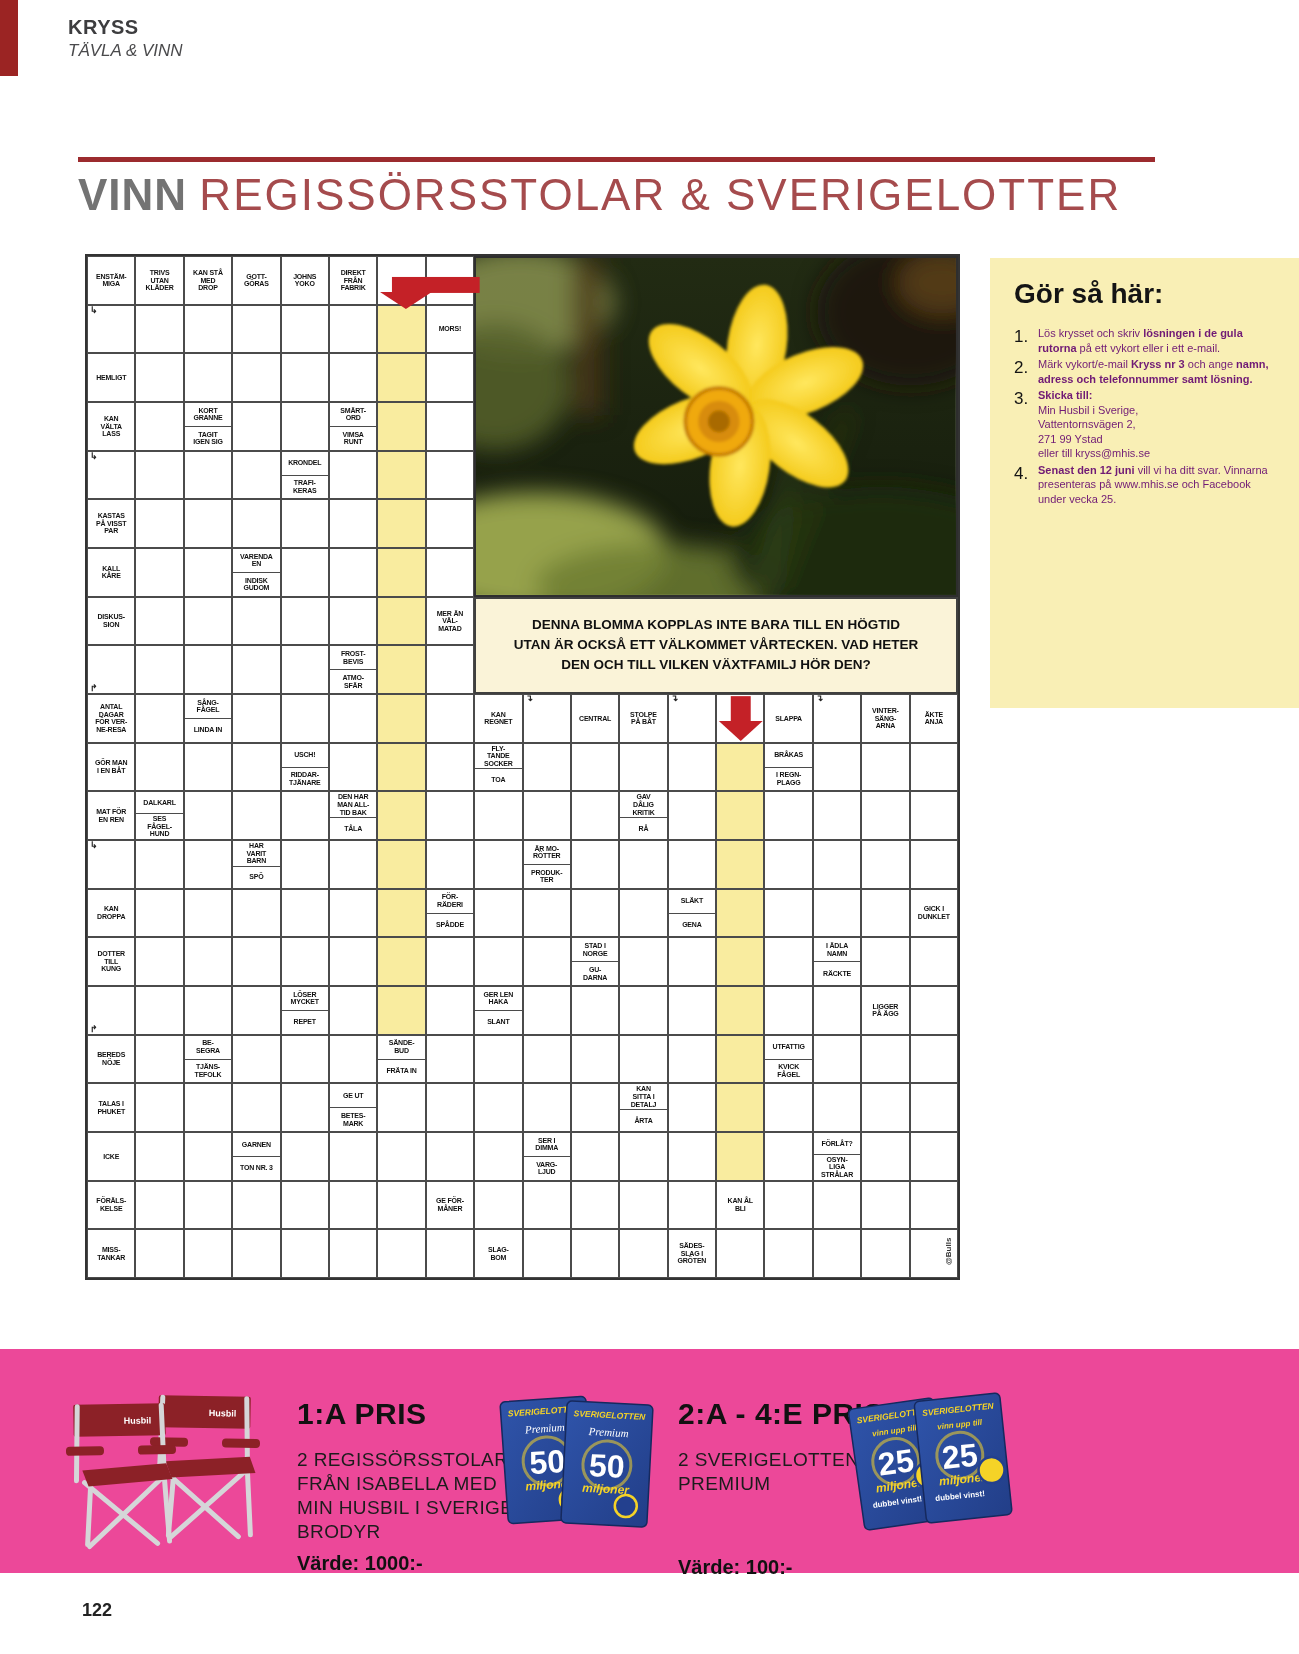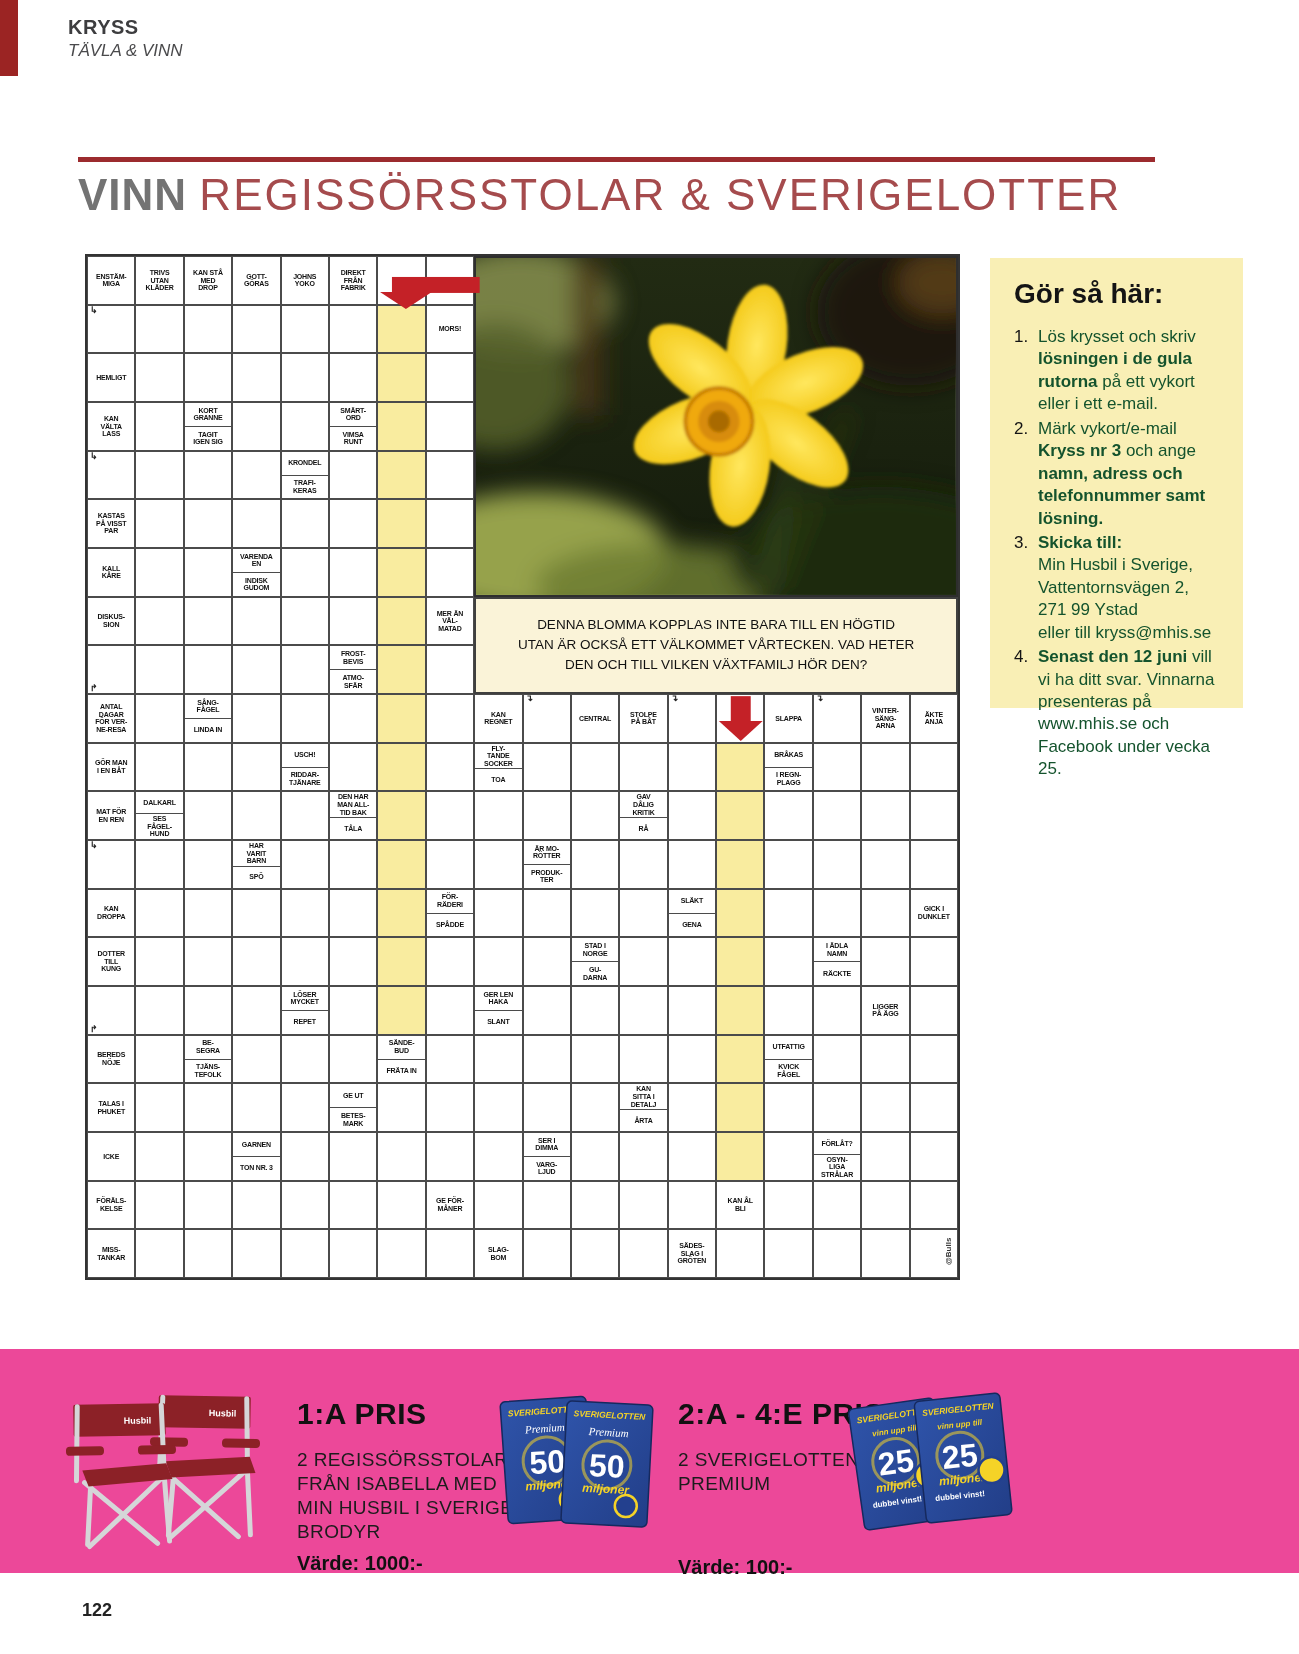--- a/index.html
+++ b/index.html
@@ -30,31 +30,31 @@
   .ct,.cb{flex:1;}
   .ct{border-bottom:1.2px solid #4b4b4b;}
   .arr{position:absolute;font-size:9px;line-height:1;color:#222;font-weight:bold;}
   .arr.tl{top:0;left:2px;}
   .arr.bl{bottom:0;left:2px;}
   .arr.td{top:-1px;left:2px;}
   .photo{grid-area:1/9/8/19;z-index:2;border:2px solid #2e2e2e;box-sizing:border-box;overflow:hidden;}
   .photo svg{display:block;width:100%;height:100%;}
   .qbox{grid-area:8/9/10/19;z-index:2;border:2px solid #3f3f3f;box-sizing:border-box;background:#faf3d8;
         display:flex;align-items:center;justify-content:center;}
-  .qtext{white-space:pre-line;font-size:13.5px;line-height:1.5;font-weight:normal;text-align:center;color:#111;}
+  .qtext{white-space:pre-line;font-size:13.5px;line-height:1.5;font-weight:bold;text-align:center;color:#111;}
   .arrows-overlay{position:absolute;left:0;top:0;width:100%;height:100%;z-index:3;pointer-events:none;}
   .credit{position:absolute;left:944px;top:1226px;width:16px;height:50px;font-size:8px;font-weight:bold;color:#333;
           writing-mode:vertical-rl;transform:rotate(180deg);text-align:center;z-index:4;}
   
-  .howto{position:absolute;left:990px;top:258px;width:253px;height:450px;background:#f9efb5;box-sizing:border-box;
+  .howto{position:absolute;left:990px;top:258px;width:309px;height:450px;background:#f9efb5;box-sizing:border-box;
          padding:20px 18px 14px 24px;}
   .howto h3{margin:0 0 16px 0;font-size:28px;font-weight:800;color:#141414;}
   .step{display:flex;margin-bottom:2px;}
   .snum{width:24px;flex:0 0 24px;font-size:17px;line-height:1.32;color:#141414;}
-  .stext{font-size:17px;line-height:1.32;color:#14532d;white-space:pre-line;}
+  .stext{font-size:11px;line-height:1.32;color:#701a75;white-space:pre-line;}
   .stext .b{font-weight:bold;}
   
   .banner{position:absolute;left:0;top:1349px;width:1299px;height:224px;background:#ec4899;}
   .prize-img{position:absolute;}
   .phead{font-size:30px;font-weight:800;color:#111;letter-spacing:.5px;}
   .pdesc{font-size:19px;line-height:1.26;color:#1c1c1c;margin-top:17px;white-space:pre-line;letter-spacing:.4px;}
   .pval{font-size:20px;font-weight:bold;color:#111;}
   .ptext{position:absolute;top:48px;}
   .p1t{left:297px;} .p1t .pval{margin-top:8px;}
   .p2t{left:678px;} .p2t .pval{margin-top:60px;}

